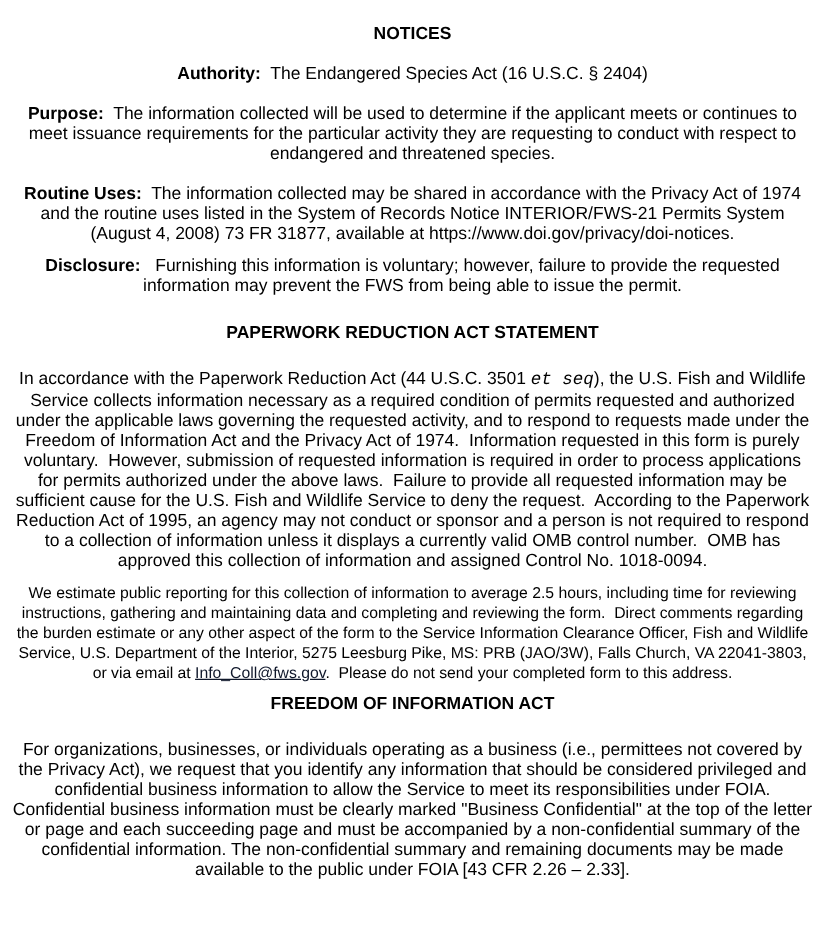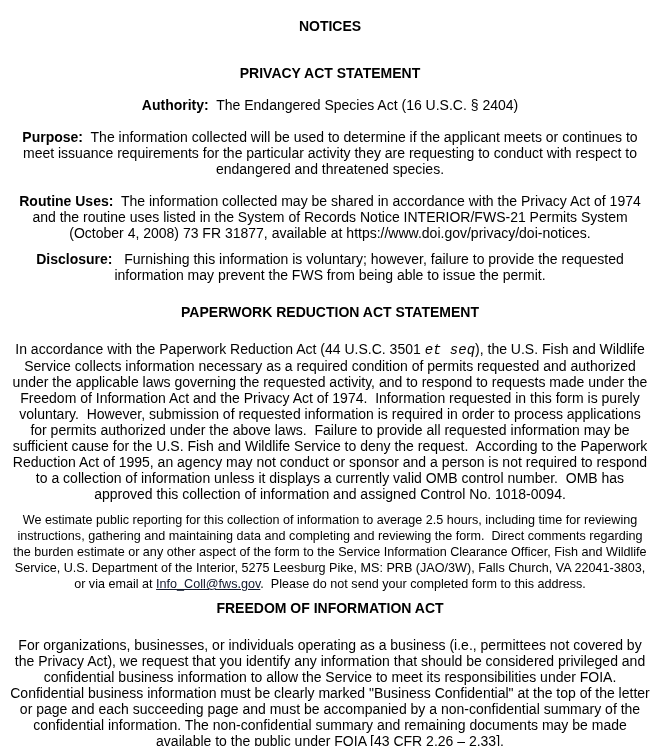--- a/index.html
+++ b/index.html
@@ -52,27 +52,26 @@
     cursor: pointer;
   }
 </style>
 </head>
 <body>
 
 <div class="page">
 
   <h1 class="heading mt-top">NOTICES</h1>
 
-  <h2 class="heading mt-32">PRIVACY ACT STATEMENT</h2>
 
   <p class="para mt-16"><strong class="seg">Authority:</strong><span class="seg">  The Endangered Species Act (16 U.S.C. § 2404)</span></p>
 
   <p class="para mt-16"><strong class="seg">Purpose:</strong><span class="seg">  The information collected will be used to determine if the applicant meets or continues to meet issuance requirements for the particular activity they are requesting to conduct with respect to endangered and threatened species.</span></p>
 
-  <p class="para mt-16"><strong class="seg">Routine Uses:</strong><span class="seg">  The information collected may be shared in accordance with the Privacy Act of 1974 and the routine uses listed in the System of Records Notice INTERIOR/FWS-21 Permits System (October 4, 2008) 73 FR 31877, available at https://www.doi.gov/privacy/doi-notices.</span></p>
+  <p class="para mt-16"><strong class="seg">Routine Uses:</strong><span class="seg">  The information collected may be shared in accordance with the Privacy Act of 1974 and the routine uses listed in the System of Records Notice INTERIOR/FWS-21 Permits System (August 4, 2008) 73 FR 31877, available at https://www.doi.gov/privacy/doi-notices.</span></p>
 
   <p class="para mt-10"><strong class="seg">Disclosure:</strong><span class="seg">   Furnishing this information is voluntary; however, failure to provide the requested information may prevent the FWS from being able to issue the permit.</span></p>
 
   <h2 class="heading mt-14">PAPERWORK REDUCTION ACT STATEMENT</h2>
 
   <p class="para mt-14"><span class="seg">In accordance with the Paperwork Reduction Act (44 U.S.C. 3501 </span><em class="seg">et seq</em><span class="seg">), the U.S. Fish and Wildlife Service collects information necessary as a required condition of permits requested and authorized under the applicable laws governing the requested activity, and to respond to requests made under the Freedom of Information Act and the Privacy Act of 1974.  Information requested in this form is purely voluntary.  However, submission of requested information is required in order to process applications for permits authorized under the above laws.  Failure to provide all requested information may be sufficient cause for the U.S. Fish and Wildlife Service to deny the request.  According to the Paperwork Reduction Act of 1995, an agency may not conduct or sponsor and a person is not required to respond to a collection of information unless it displays a currently valid OMB control number.  OMB has approved this collection of information and assigned Control No. 1018-0094.</span></p>
 
 
   <p class="para small-text mt-10"><span class="seg">We estimate public reporting for this collection of information to average 2.5 hours, including time for reviewing instructions, gathering and maintaining data and completing and reviewing the form.  Direct comments regarding the burden estimate or any other aspect of the form to the Service Information Clearance Officer, Fish and Wildlife Service, U.S. Department of the Interior, 5275 Leesburg Pike, MS: PRB (JAO/3W), Falls Church, VA 22041-3803, or via email at </span><a href="#" class="email-link">Info_Coll@fws.gov</a><span class="seg">.  Please do not send your completed form to this address.</span></p>
 

